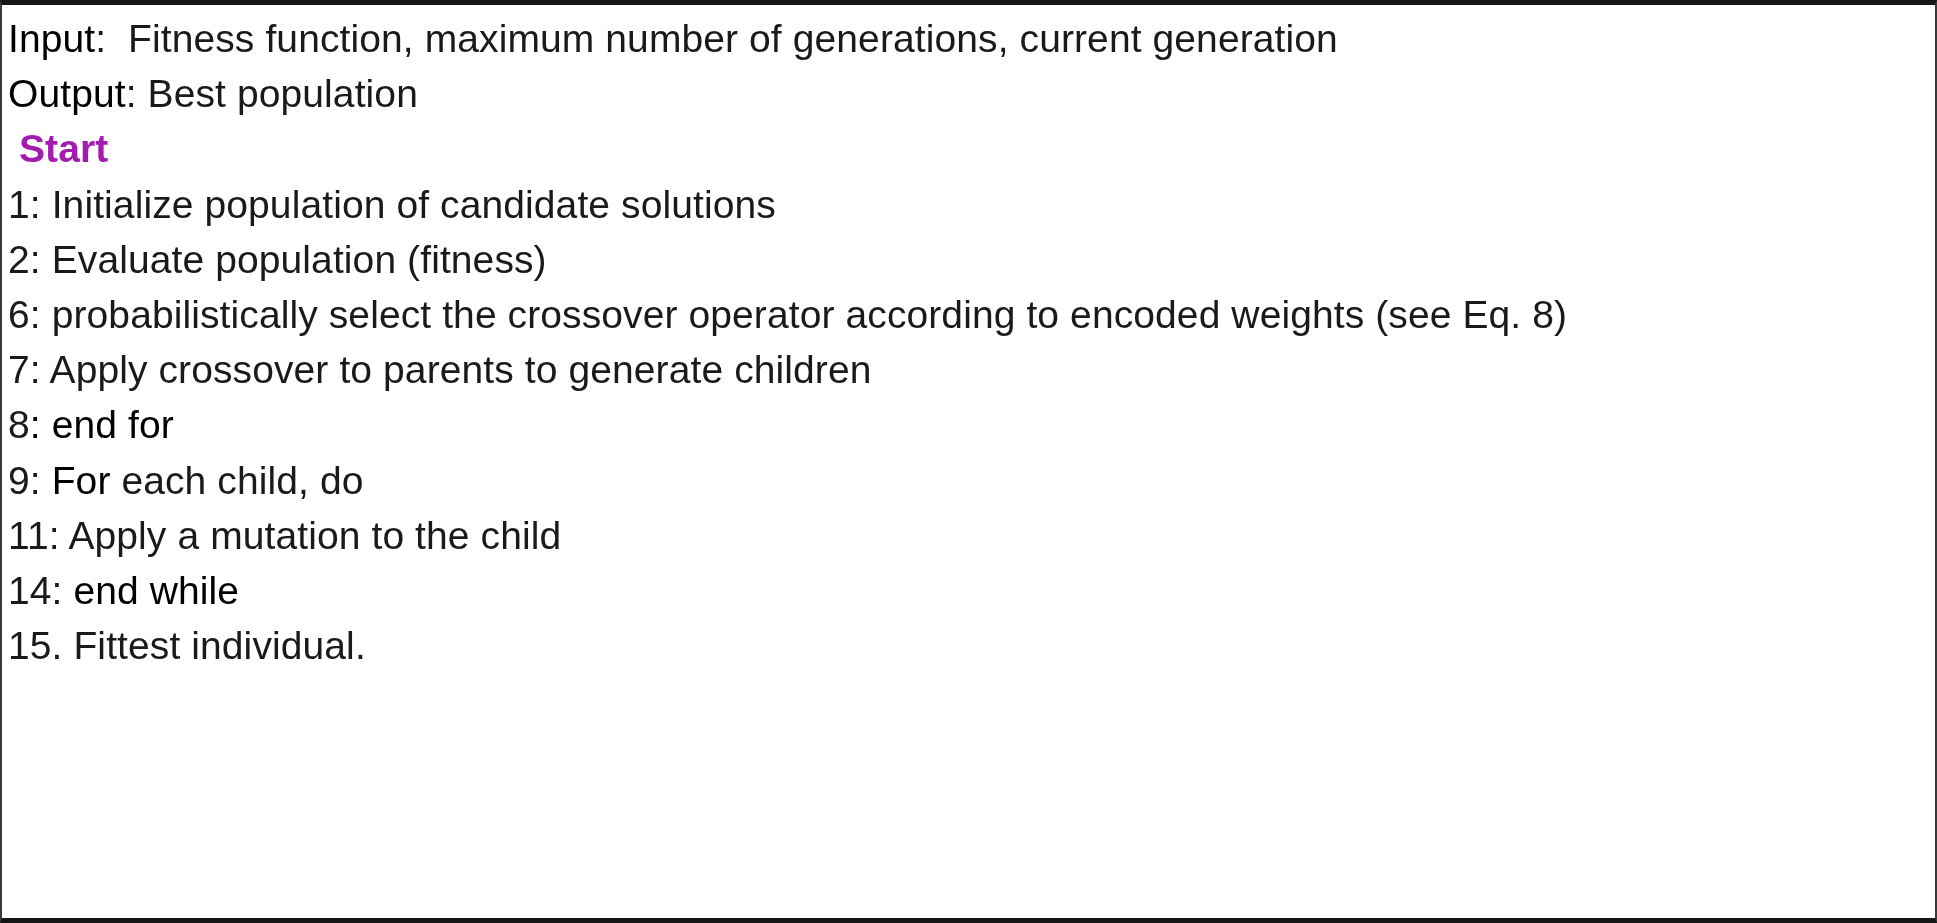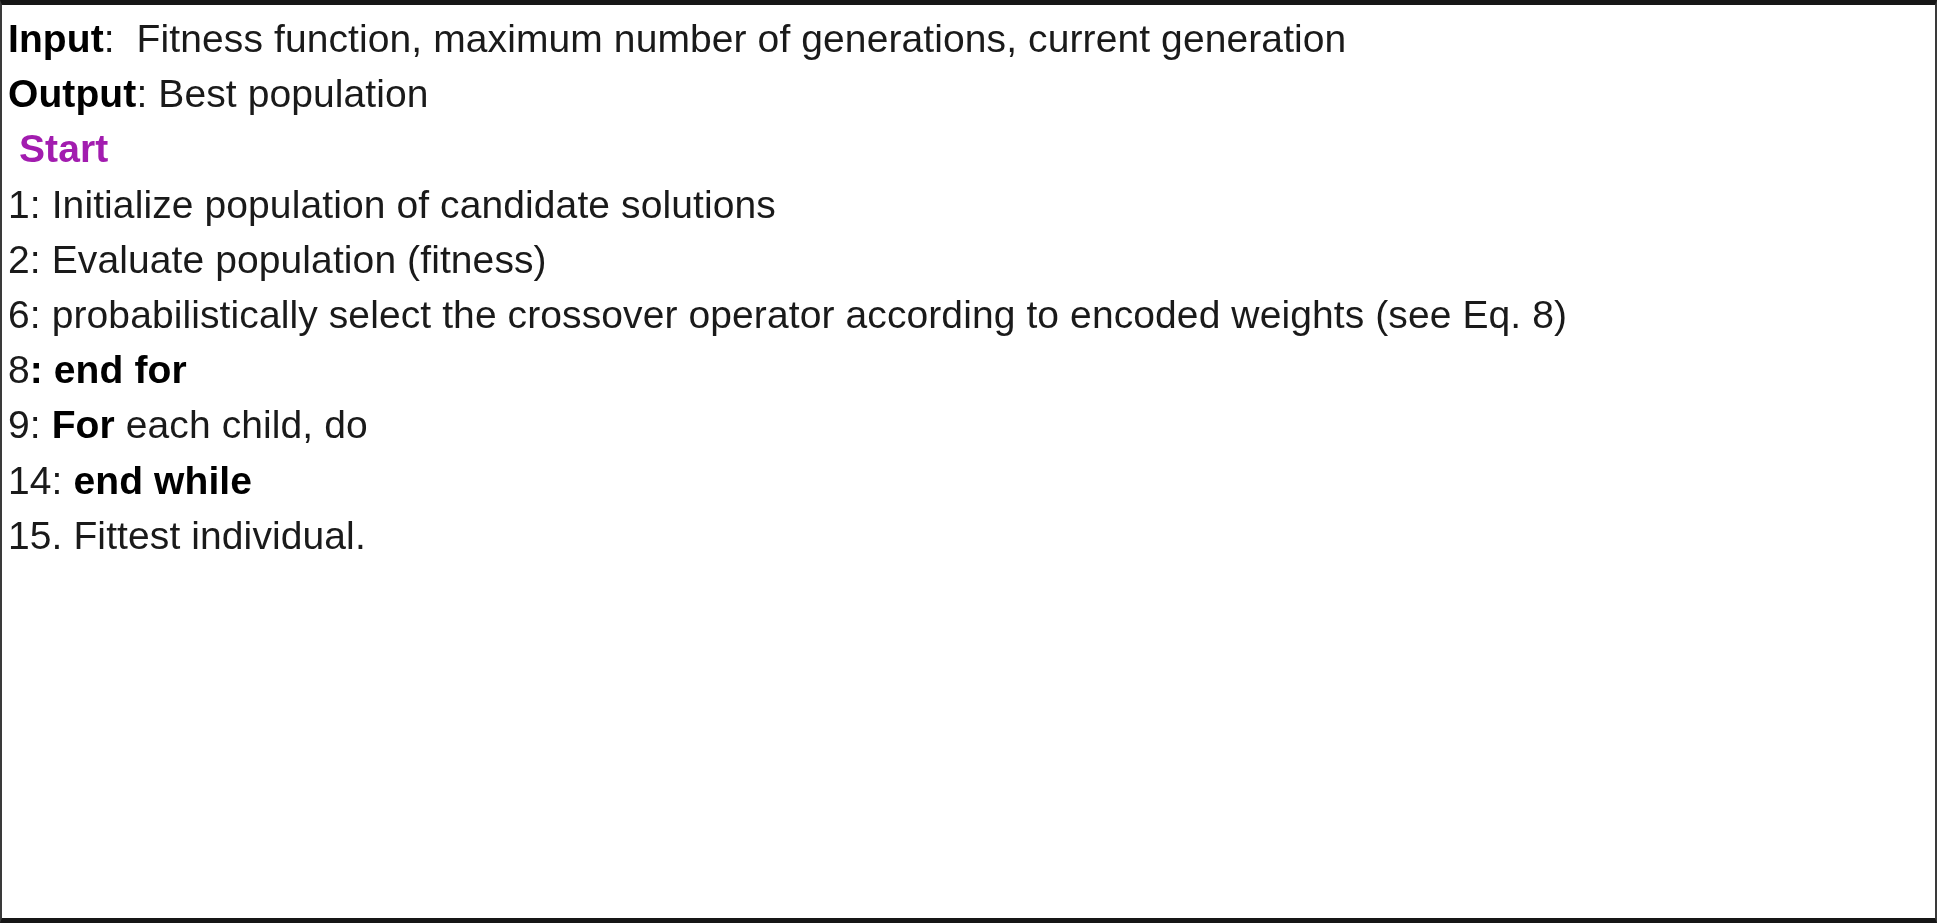--- a/index.html
+++ b/index.html
@@ -29,21 +29,21 @@
   }
   .algo-line {
     font-size: 39px;
     line-height: 55.2px;
     white-space: pre;
     letter-spacing: 0.1px;
     color: #1a1a1a;
     font-weight: 400;
   }
   .algo-line .kw {
-    font-weight: 700;
+    font-weight: 400;
     color: #000000;
     margin-top: 27px;
   }
   .algo-line.header-line {
     font-weight: 400;
   }
   .algo-line.all-bold {
     font-weight: 700;
     color: #a21caf;
   }
@@ -61,26 +61,28 @@
     <div class="algo-line all-bold"> Start</div>
 
     <div class="algo-line"><span>1:</span><span class="kw"></span><span> Initialize population of candidate solutions</span></div>
 
     <div class="algo-line"><span>2:</span><span class="kw"></span><span> Evaluate population (fitness)</span></div>
 
 
 
     <div class="algo-line"><span>6:</span><span class="kw"></span><span> probabilistically select the crossover operator according to encoded weights (see Eq. 8)</span></div>
 
+    <div class="algo-line"><span>7:</span><span class="kw"></span><span> Apply crossover to parents to generate children</span></div>
 
     <div class="algo-line"><span>8</span><span class="kw">: end for</span><span></span></div>
 
     <div class="algo-line"><span>9:</span><span class="kw"> For</span><span> each child, do</span></div>
 
 
+    <div class="algo-line"><span>11:</span><span class="kw"></span><span> Apply a mutation to the child</span></div>
 
 
 
     <div class="algo-line"><span>14:</span><span class="kw"> end while</span><span></span></div>
 
     <div class="algo-line"><span>15.</span><span class="kw"></span><span> Fittest individual.</span></div>
 
   </div>
 </div>
 

